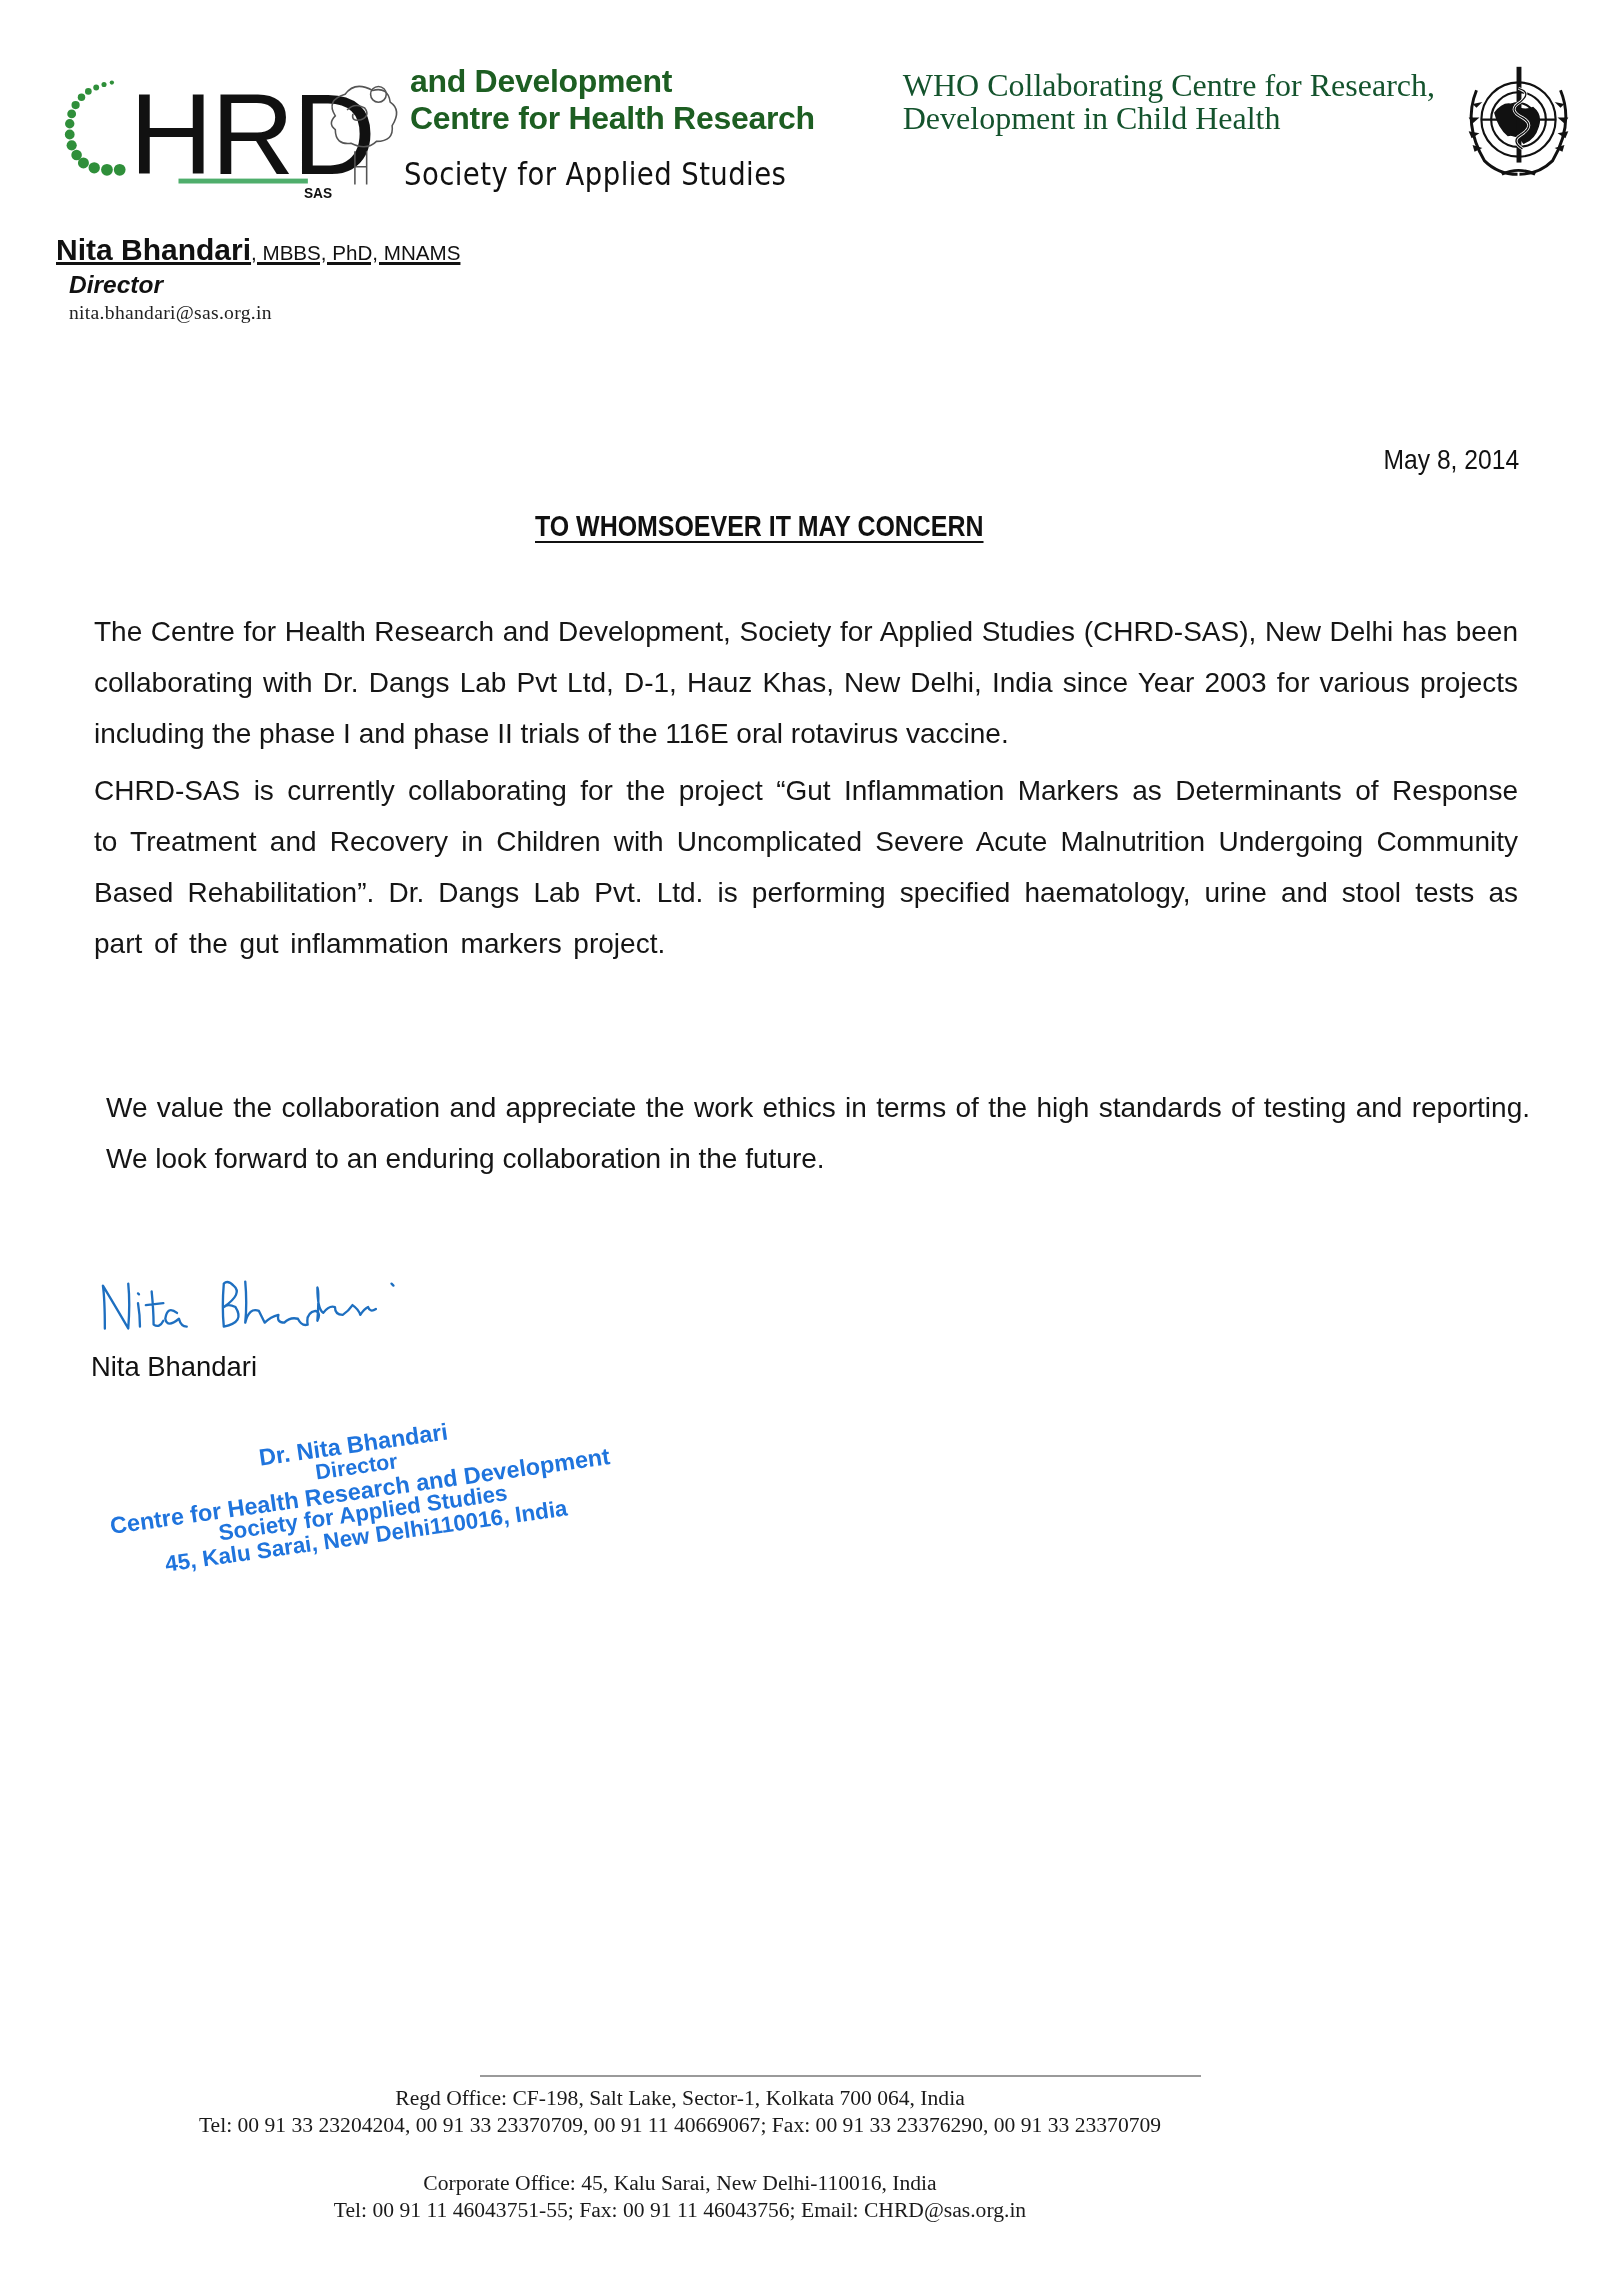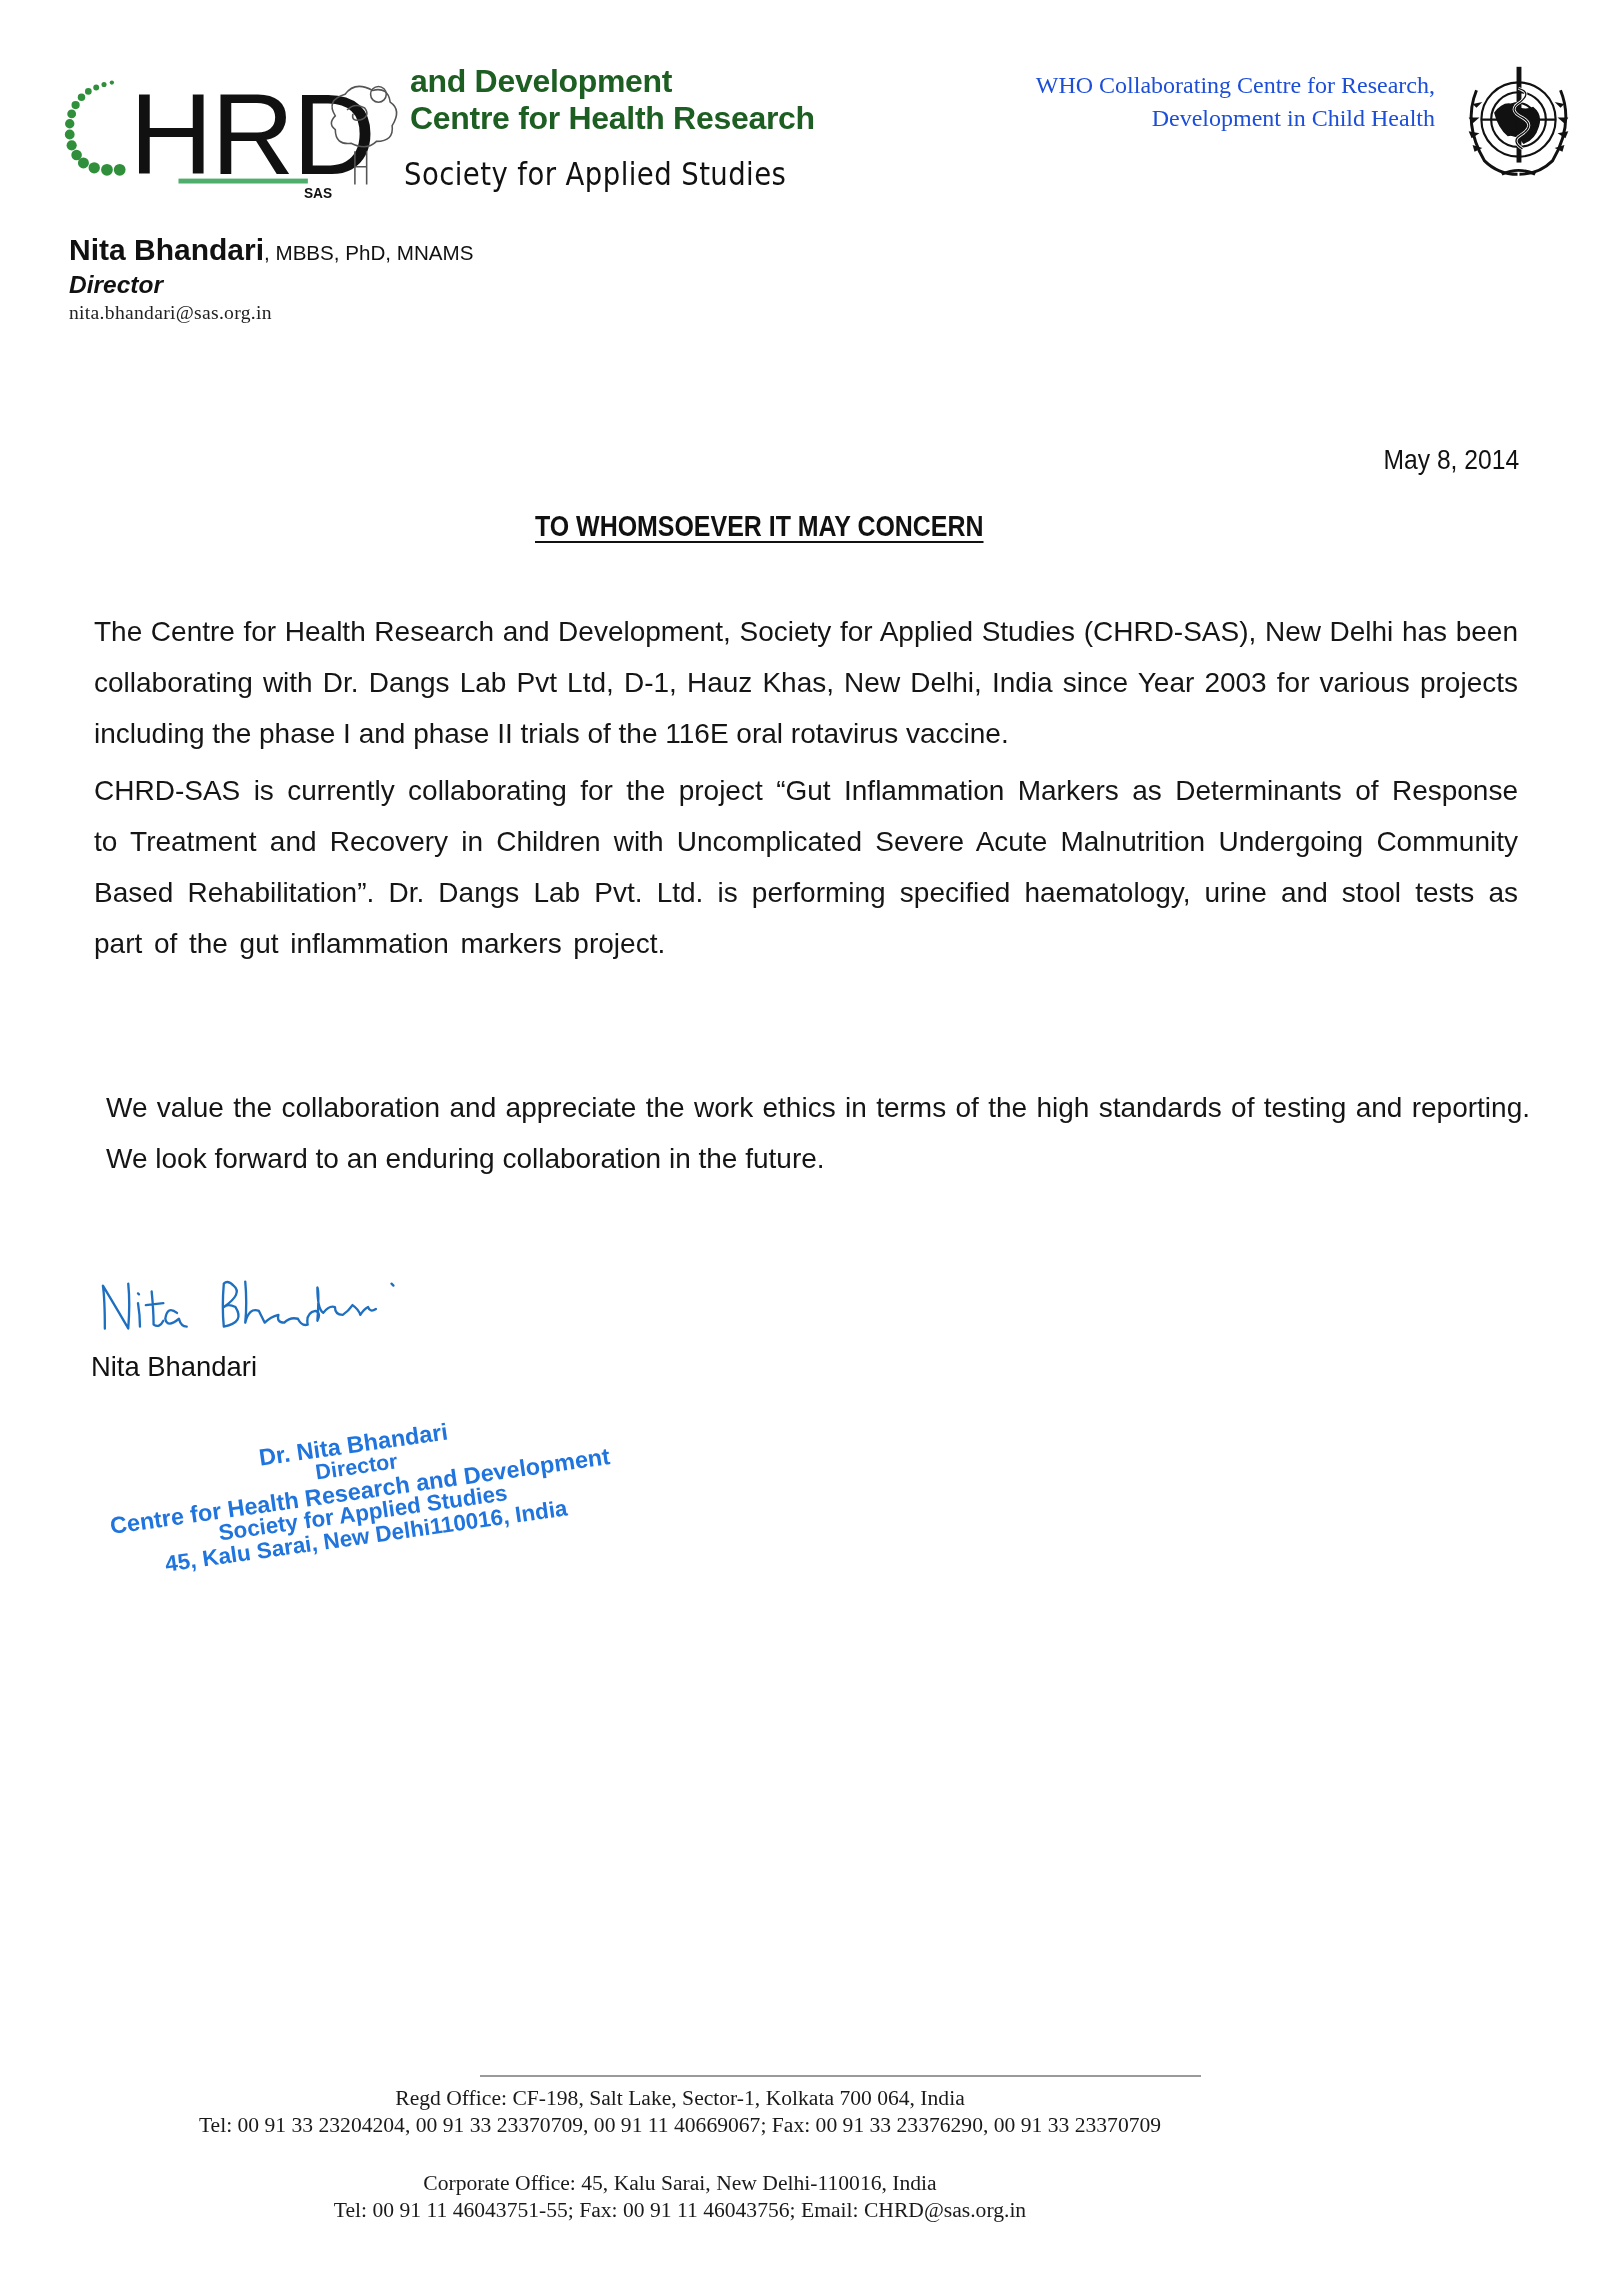--- a/index.html
+++ b/index.html
@@ -8,25 +8,25 @@
 
   
   #chrd-logo { left: 51px; top: 61px; width: 353px; height: 147px; }
   #chrd-logo .dots circle { fill: #2f8f3a; }
   #chrd-logo .hrd { font-family: "Liberation Sans", sans-serif; font-size: 118px; font-weight: normal; fill: #111; letter-spacing: -2px; }
   #chrd-logo .sas { font-family: "Liberation Sans", sans-serif; font-size: 14px; font-weight: bold; fill: #111; }
 
   .org-title { left: 410px; top: 63px; font-family: "Liberation Sans", sans-serif; font-weight: bold; color: #1d5e22; font-size: 32px; line-height: 37px; letter-spacing: -0.3px; }
   .org-sub { left: 404px; top: 155px; font-family: "DejaVu Sans", sans-serif; color: #111; font-size: 32px; line-height: 39px; letter-spacing: 0.5px; transform: scaleX(0.86); transform-origin: left top; }
 
-  .who-text { right: 186px; top: 69px; text-align: right; font-family: "Liberation Serif", serif; font-size: 24px; line-height: 33px; color: #1d4ed8; }
+  .who-text { right: 186px; top: 69px; font-family: "Liberation Serif", serif; font-size: 32px; line-height: 33px; color: #14532d; }
   #who-logo { left: 1455px; top: 59px; width: 127px; height: 127px; }
 
   
-  .dir-name { left: 69px; top: 233px; font-size: 30px; font-weight: bold; }
+  .dir-name { left: 56px; top: 233px; font-size: 30px; font-weight: bold; text-decoration: underline; }
   .dir-cred { font-size: 20.6px; font-weight: normal; }
   .dir-title { left: 69px; top: 271px; font-size: 24.5px; font-weight: bold; font-style: italic; }
   .dir-email { left: 69px; top: 302px; font-size: 19.6px; color: #222; letter-spacing: 0.3px; font-family: Liberation Serif, serif; }
 
   .date { right: 102px; top: 444px; font-size: 28px; transform: scaleX(0.88); transform-origin: right top; }
   .subject { left: 535px; top: 510px; font-size: 29px; font-weight: bold; text-decoration: underline; text-underline-offset: 4.9px; text-decoration-thickness: 2px; transform: scaleX(0.86); transform-origin: left top; white-space: nowrap; }
 
   .para { left: 94px; width: 1424px; font-size: 28px; line-height: 51px; text-align: justify; text-align-last: left; color: #151515; }
   #para-1 { top: 606px; }
   #para-2 { top: 765px; word-spacing: 3.9px; }

